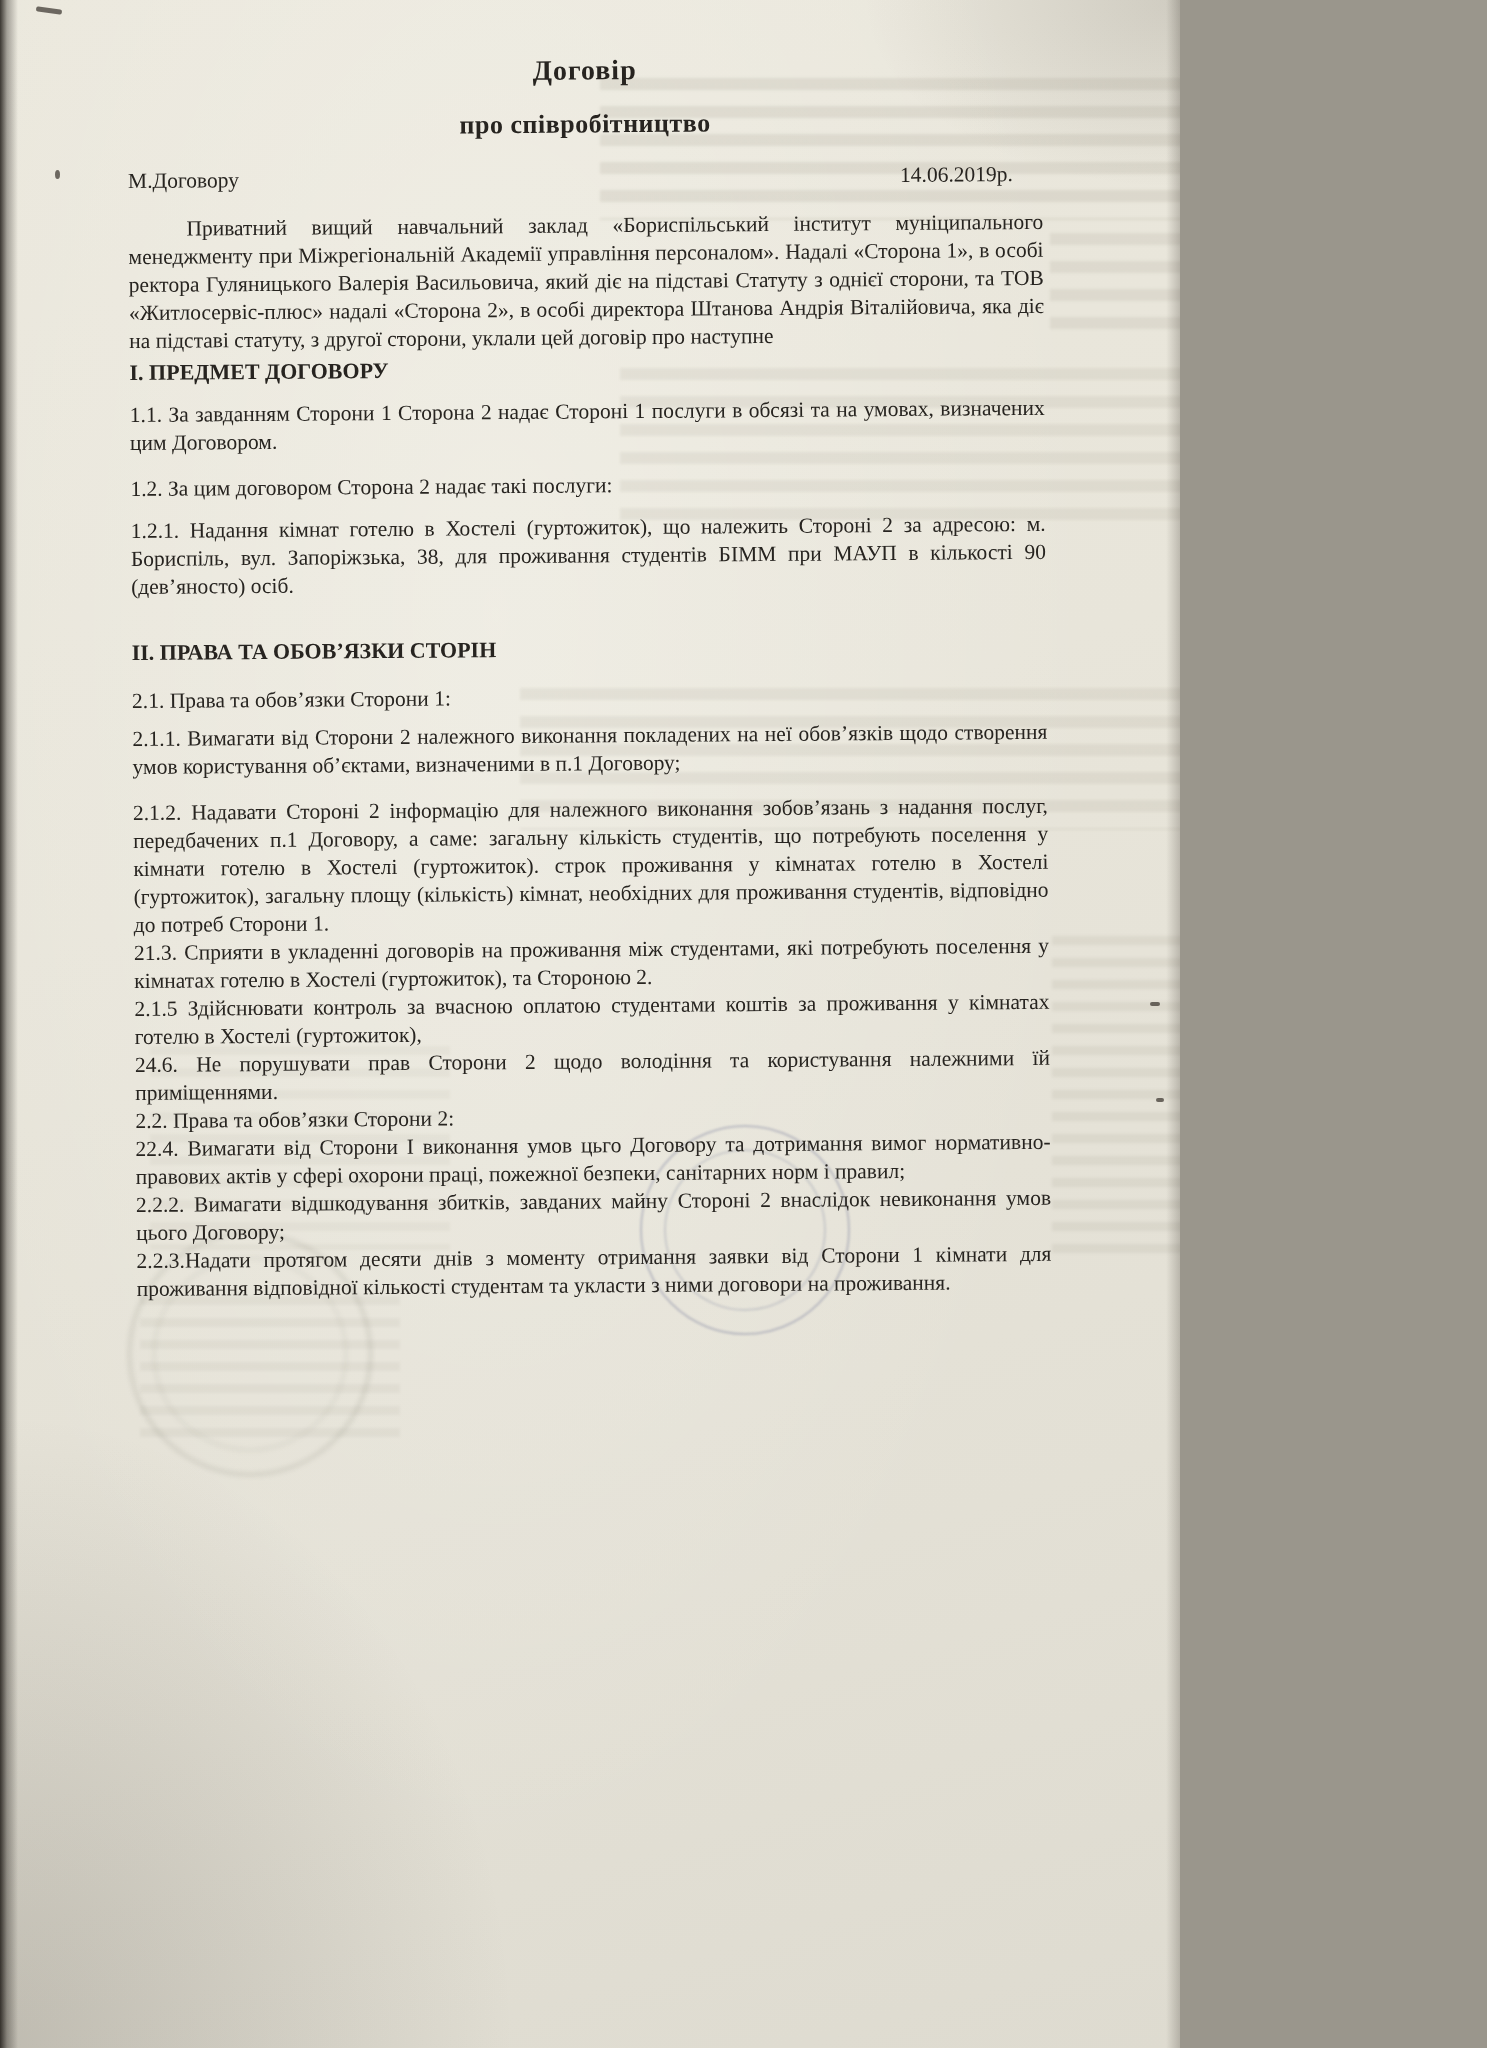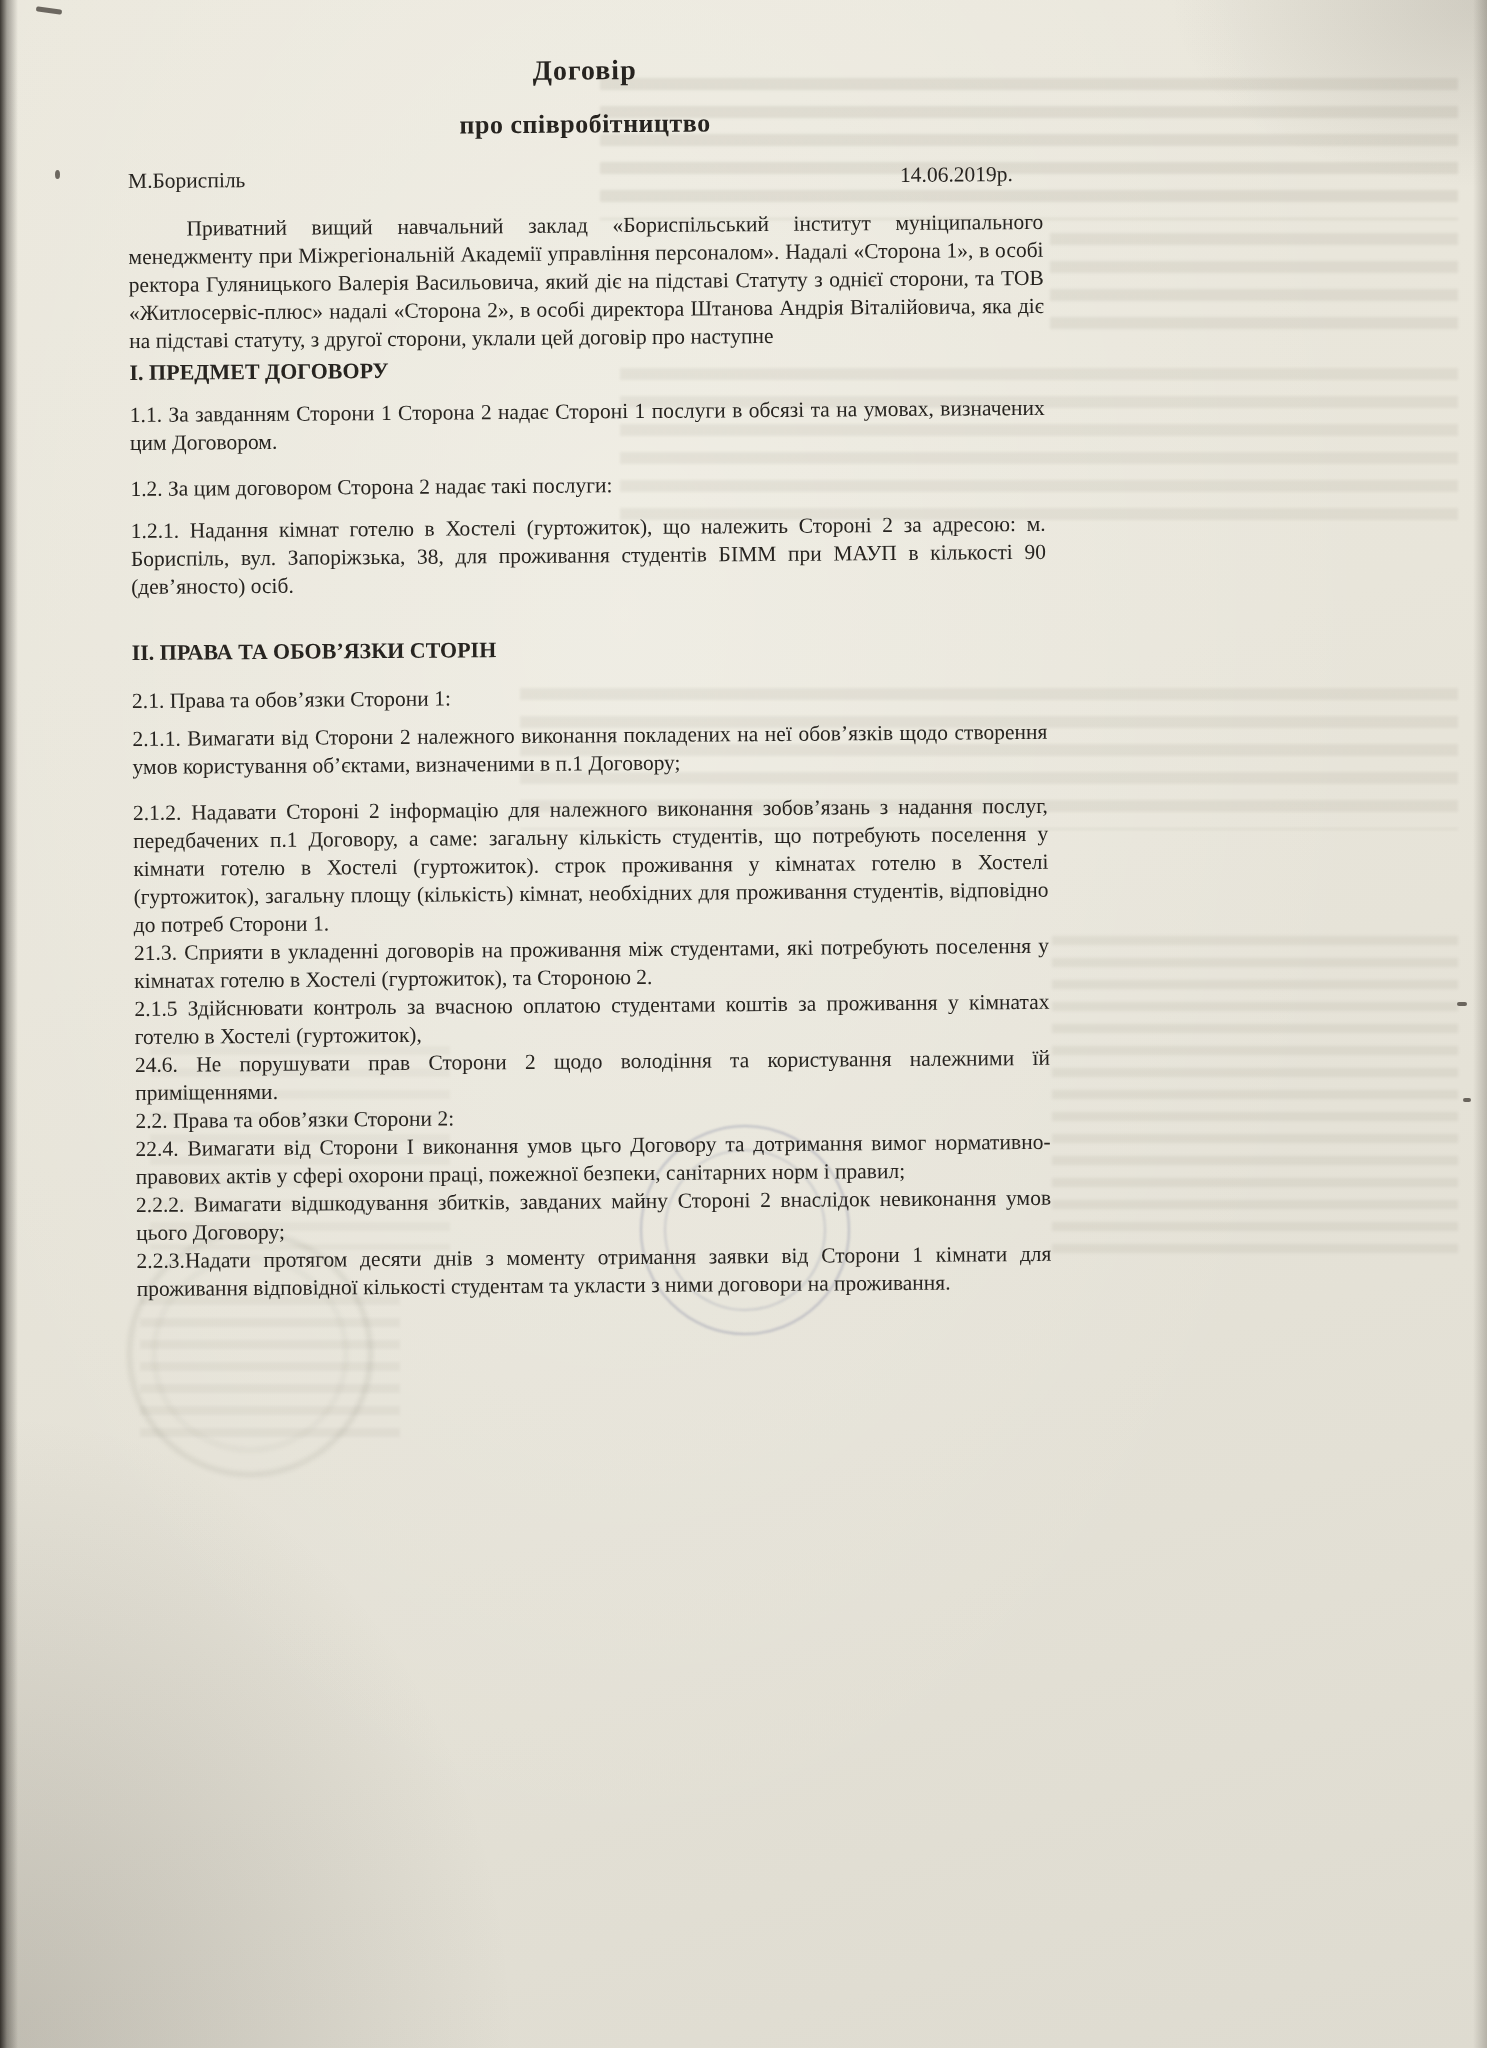--- a/index.html
+++ b/index.html
@@ -1,20 +1,20 @@
 <!DOCTYPE html>
 <html><head>
 <meta charset="utf-8">
 <style>
   * { margin:0; padding:0; box-sizing:border-box; }
   html,body { width:1487px; height:2048px; overflow:hidden; }
   body { font-family:"Liberation Serif","DejaVu Serif",serif; background:#9a968c; }
 
   .scan{
-    position:relative; width:1487px; height:2048px; overflow:hidden;
+    position:relative; width:1180px; height:2048px; overflow:hidden;
     background:
       radial-gradient(ellipse at 42% 30%, rgba(255,255,250,0.30), rgba(255,255,250,0) 62%),
       linear-gradient(163deg,#ebe8dd 0%,#e8e5da 40%,#e3e0d5 75%,#dedbd0 100%);
   }
 
   
   .edge-left{position:absolute;left:0;top:0;width:18px;height:100%;z-index:3;
     background:linear-gradient(90deg,rgba(28,24,20,0.85) 0,rgba(28,24,20,0.35) 7px,rgba(28,24,20,0) 100%);}
   .edge-right{position:absolute;right:0;top:0;width:14px;height:100%;z-index:3;
     background:linear-gradient(270deg,rgba(60,54,46,0.25) 0,rgba(60,54,46,0) 100%);}
@@ -86,21 +86,21 @@
   <div class="speck speck-a"></div>
   <div class="speck speck-b"></div>
   <div class="speck speck-c"></div>
   <div class="speck speck-d"></div>
 
   <div class="content">
     <div class="doc-title">Договір</div>
     <div class="doc-subtitle">про співробітництво</div>
 
     <div class="meta">
-      <span class="city">М.Бориспіль</span>
+      <span class="city">М.Договору</span>
       <span class="date">14.06.2019р.</span>
     </div>
 
     <p class="para indent mb4">Приватний вищий навчальний заклад «Бориспільський інститут муніципального менеджменту при Міжрегіональній Академії управління персоналом». Надалі «Сторона 1», в особі ректора Гуляницького Валерія Васильовича, який діє на підставі Статуту з однієї сторони, та ТОВ «Житлосервіс-плюс» надалі «Сторона 2», в особі директора Штанова Андрія Віталійовича, яка діє на підставі статуту, з другої сторони, уклали цей договір про наступне</p>
 
     <h3 class="sec sec1">І. ПРЕДМЕТ ДОГОВОРУ</h3>
     <p class="para mb18">1.1. За завданням Сторони 1 Сторона 2 надає Стороні 1 послуги в обсязі та на умовах, визначених цим Договором.</p>
     <p class="para mb14">1.2. За цим договором Сторона 2 надає такі послуги:</p>
     <p class="para mb38">1.2.1. Надання кімнат готелю в Хостелі (гуртожиток), що належить Стороні 2 за адресою: м. Бориспіль, вул. Запоріжзька, 38, для проживання студентів БІММ при МАУП в кількості 90 (дев’яносто) осіб.</p>
 

